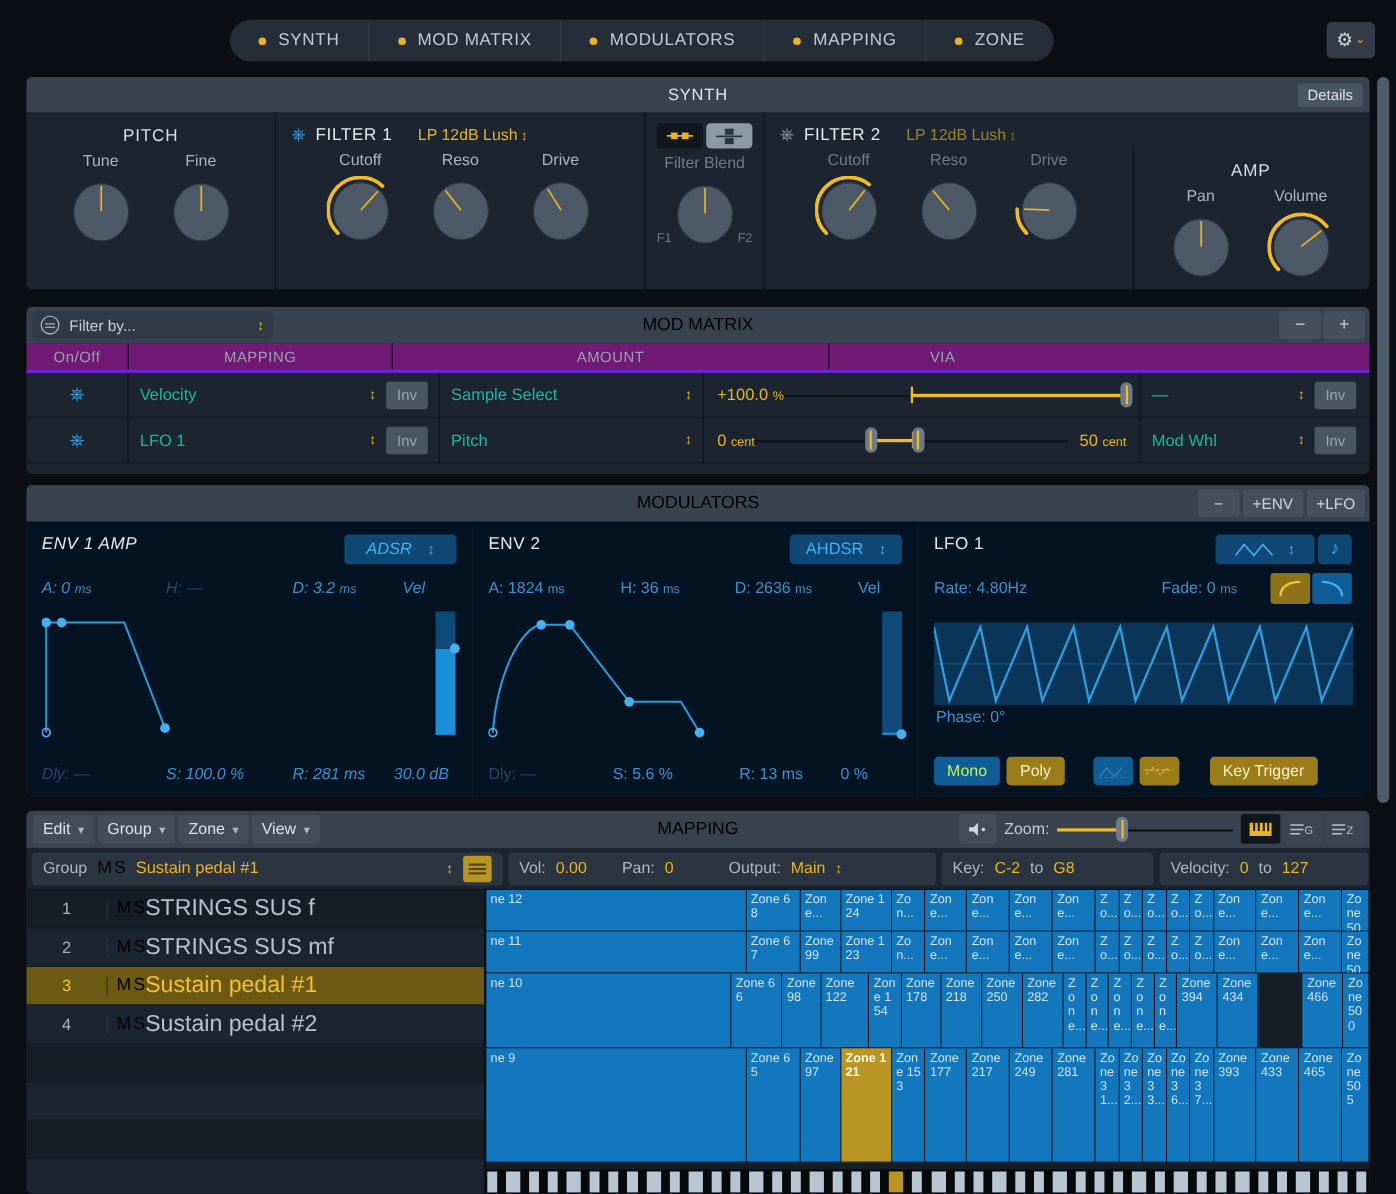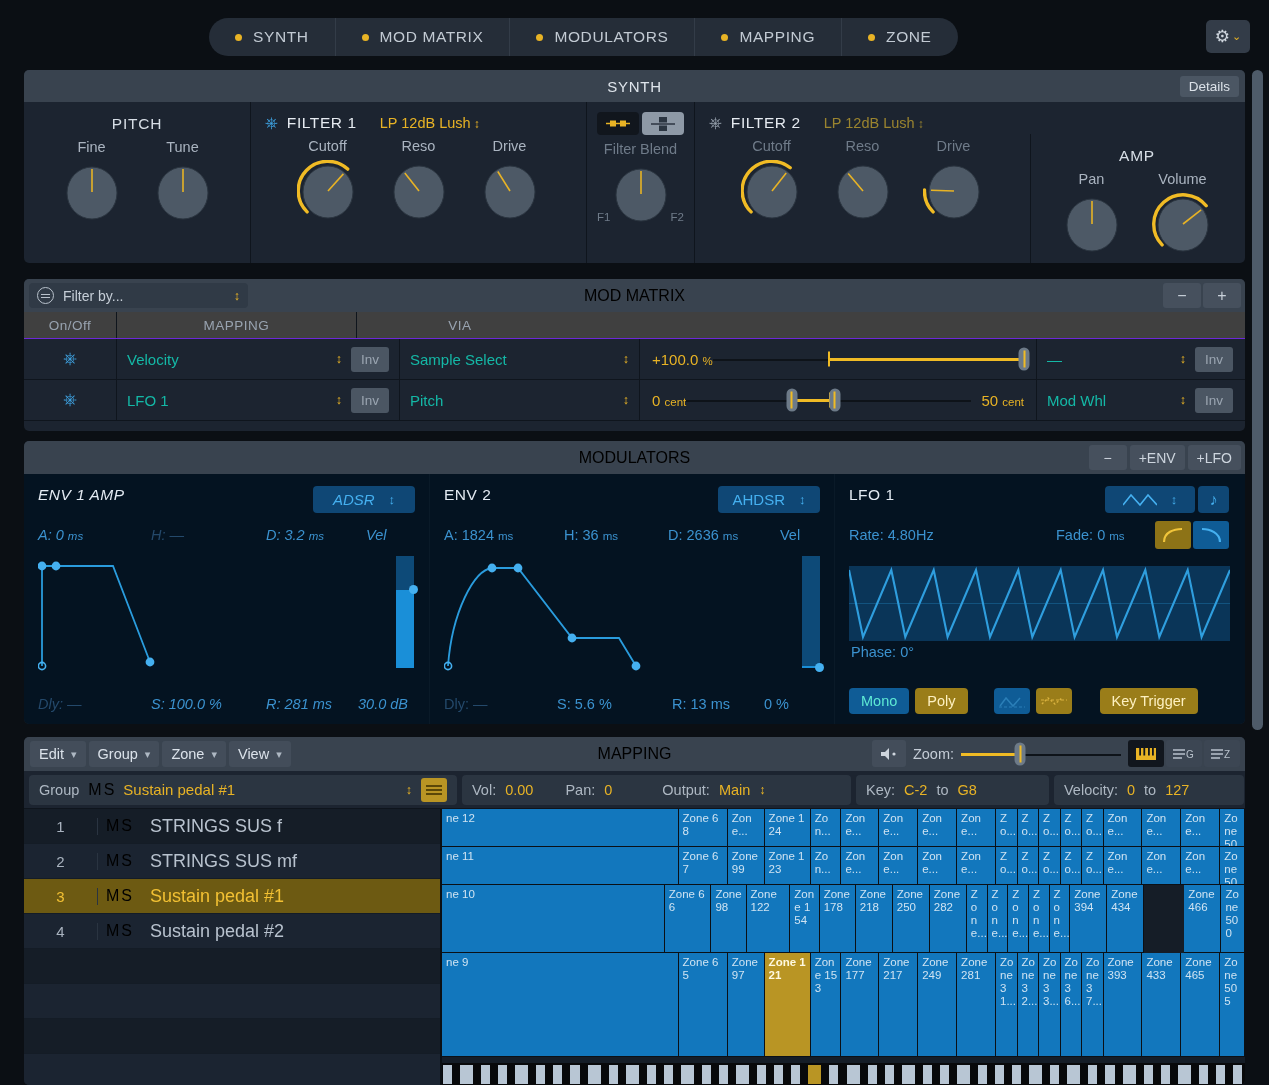--- a/index.html
+++ b/index.html
@@ -77,21 +77,21 @@
     position: absolute; left: 5px; top: 4px; height: 25px; width: 219px;
     background: #303a46; border-radius: 4px; display: flex; align-items: center; gap: 9px;
     padding: 0 8px; cursor: pointer;
   }
   .filterby .ring { width: 17px; height: 17px; border-radius: 50%; border: 1.4px solid #b9c2cc; display:flex; align-items:center; justify-content:center; }
   .filterby .ring i { display:block; width: 9px; border-top: 1.2px solid #b9c2cc; border-bottom: 1.2px solid #b9c2cc; height: 4px; }
   .filterby .t { font-size: 14px; color: #c6ced7; flex: 1; }
   .filterby .sp { color: #e8b325; font-size: 12.5px; }
   .mm-pm { position: absolute; right: 4px; top: 4px; display: flex; gap: 2px; }
   .mm-pm div { width: 38px; height: 25px; background: #46505d; border-radius: 3px; color: #c9d1da; font-size: 16px; display: flex; align-items: center; justify-content: center; cursor: pointer; }
-  .mm-cols { display: flex; height: 27px; background: #404040; border-bottom: 1px solid #6d28d9; }
+  .mm-cols { display: flex; height: 27px; background: #701a75; border-bottom: 3px solid #6d28d9; }
   .mm-cols div { font-size: 13.5px; color: #98a3b0; display: flex; align-items: center; justify-content: center; letter-spacing: .5px; border-right: 1px solid #0f151d; }
   .mm-cols div:last-child { border-right: none; }
   .mm-row { display: flex; height: 41px; border-bottom: 1px solid #0f151d; }
   .mm-row > div { display: flex; align-items: center; border-right: 1px solid #0f151d; height: 100%; }
   .mm-row > div:last-child { border-right: none; }
   .c-onoff { width: 93px; justify-content: center; }
   .c-onoff .pwr { color: #3fa7e8; font-size: 17px; cursor: pointer; }
   .c-src { width: 283px; padding: 0 10px; }
   .c-tgt { width: 240px; padding: 0 10px; }
   .c-amt { width: 397px; padding: 0 12px; }
@@ -130,21 +130,21 @@
   .brow { position: absolute; left: 14px; right: 14px; bottom: 12px; display: flex; font-size: 14.5px; color: #3b92cf; }
   .brow .p.dim { color: #24496b; }
   .envsvg { position: absolute; }
   .velslot { position: absolute; }
   .velbar { position: absolute; background: #0d4a78; }
   .velfill { position: absolute; background: #1a8fd8; }
   .veldot { position: absolute; width: 9px; height: 9px; border-radius: 50%; background: #45b0f0; }
   .lfowave { position: absolute; background: #0a3558; overflow: hidden; }
   .lfobtns { position: absolute; left: 14px; bottom: 10px; display: flex; gap: 6px; align-items: center; }
   .pill { height: 26px; border-radius: 4px; display: flex; align-items: center; justify-content: center; padding: 0 12px; font-size: 14.5px; cursor: pointer; }
-  .pill.blue { background: #0f5c96; color: #5eead4; }
+  .pill.blue { background: #0f5c96; color: #bef264; }
   .pill.gold { background: #9a7d19; color: #fdf0c0; }
   .pill.sq { width: 36px; padding: 0; }
   .curvebtns { position: absolute; right: 14px; display: flex; gap: 2px; }
   .curvebtns div { width: 36px; height: 28px; border-radius: 3px; display: flex; align-items: center; justify-content: center; cursor: pointer; }
   .cb-gold { background: #8d7317; }
   .cb-blue { background: #0f5c96; }
   .phase { position: absolute; font-size: 14.5px; color: #3b92cf; }
 
   
   #mapping { left: 24px; top: 737px; width: 1221px; height: 348px; }
@@ -172,21 +172,21 @@
   .listicon i { display: block; height: 2px; background: #5a4708; }
 
   .map-body { position: relative; height: 276px; background: #151d27; display: flex; }
   .grouplist { width: 418px; border-right: 2px solid #0b0f14; }
   .glrow { height: 35px; display: flex; align-items: center; border-bottom: 1px solid #141c26; }
   .glrow.alt { background: #1b2431; }
   .glrow.sel { background: #6d5a12; }
   .gl-num { width: 74px; text-align: center; font-size: 15px; color: #a9b3bf; border-right: 1px solid #2a3441; }
   .glrow.sel .gl-num { color: #f2c033; }
   .gl-ms { display: flex; gap: 2px; margin-left: 8px; }
-  .gl-name { font-size: 18px; color: #b8c2ce; margin-left: 18px; }
+  .gl-name { font-size: 21px; color: #b8c2ce; margin-left: 0; }
   .glrow.sel .gl-name { color: #f2c033; }
 
   .zonegrid { position: relative; flex: 1; overflow: hidden; }
   .zrow { position: relative; width: 100%; display: flex; }
   .zcell { position: relative; background: #1277bd; border-right: 1px solid #0b1016; border-bottom: 1px solid #0b1016; overflow: hidden; color: #cfe3f2; font-size: 11.5px; line-height: 13px; padding: 3px 3px 0 4px; word-break: break-all; cursor: pointer; }
   .zcell.gold { background: #b99524; color: #fff9e0; font-weight: bold; }
   .keyboard { position: absolute; left: 0; right: 0; bottom: 0; height: 22px; background: #08090b; }
   .kb-white { position: absolute; top: 2px; height: 19px; background: #b8c6d4; }
   .kb-white.hl { background: #b99524; }
 
@@ -232,28 +232,28 @@
     <div class="panel-head">
       <span class="title">SYNTH</span>
       <span class="hd-btn" style="right:6px;">Details</span>
     </div>
     <div class="synth-body">
 
       <div class="sgroup" style="width:226px;">
         <div class="sg-title">PITCH</div>
         <div class="knobrow" id="pitch-knobs">
             <div class="knobcell">
-              <div class="knoblabel">Fine</div>
+              <div class="knoblabel">Tune</div>
               <div class="knob"><svg width="62" height="62" viewBox="0 0 62 62">
                   <ellipse cx="31" cy="32" rx="25" ry="26" fill="#4d5966" stroke="#2b3540" stroke-width="1"></ellipse>
                   <line x1="31" y1="31" x2="31.0" y2="8.0" stroke="#e8b325" stroke-width="1.6"></line>
                 </svg></div>
             </div>
             <div class="knobcell">
-              <div class="knoblabel">Tune</div>
+              <div class="knoblabel">Fine</div>
               <div class="knob"><svg width="62" height="62" viewBox="0 0 62 62">
                   <ellipse cx="31" cy="32" rx="25" ry="26" fill="#4d5966" stroke="#2b3540" stroke-width="1"></ellipse>
                   <line x1="31" y1="31" x2="31.0" y2="8.0" stroke="#e8b325" stroke-width="1.6"></line>
                 </svg></div>
             </div>
           </div>
       </div>
 
       <div class="sgroup" style="width:336px;">
         <div class="filter-head">
@@ -382,20 +382,21 @@
         <span class="sp">↕</span>
       </div>
       <div class="mm-pm">
         <div>−</div>
         <div>+</div>
       </div>
     </div>
     <div class="mm-cols">
       <div class="c-onoff">On/Off</div>
       <div class="c-tgt">MAPPING</div>
+      <div class="c-amt">AMOUNT</div>
       <div class="c-via">VIA</div>
     </div>
     <div id="mm-rows">
         <div class="mm-row">
           <div class="c-onoff">
             <span class="pwr">⎈</span>
           </div>
           <div class="c-src">
             <span class="sel">
               <span class="v">Velocity</span>

